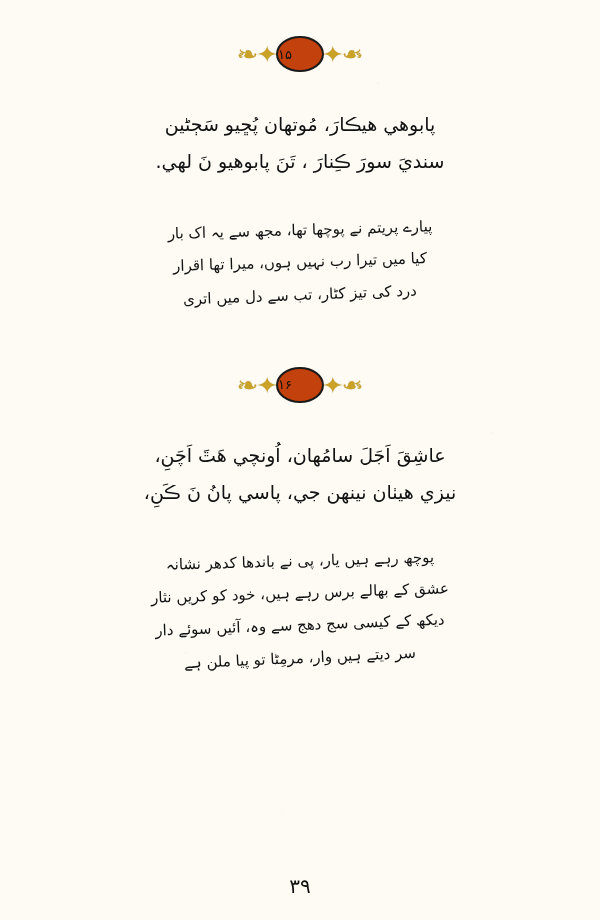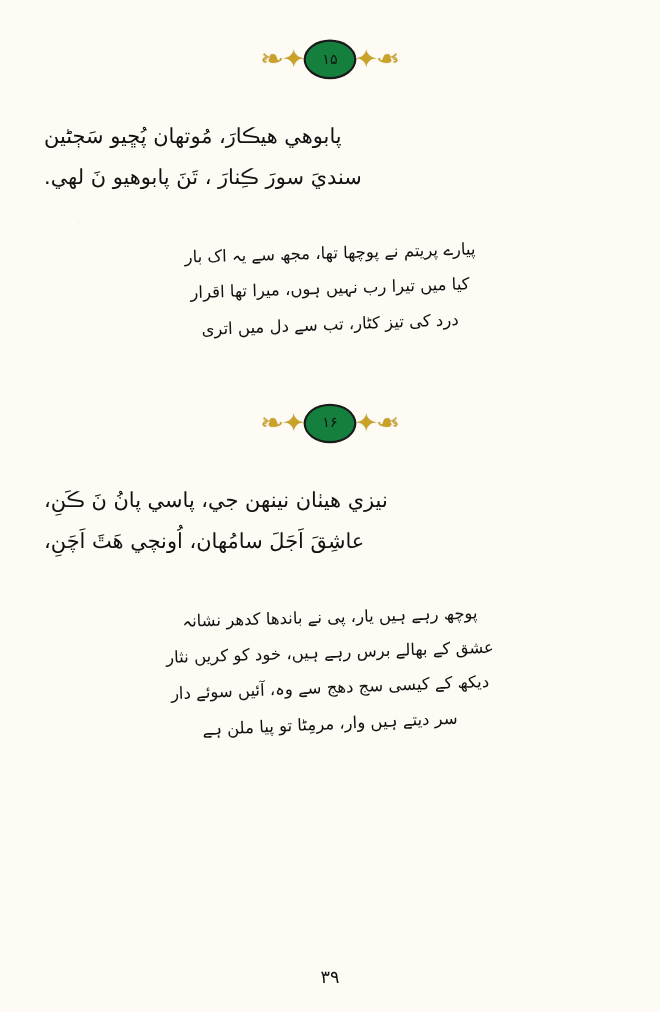--- a/index.html
+++ b/index.html
@@ -62,37 +62,36 @@
   }
   .medallion {
     position: absolute;
     left: 50%;
     top: 50%;
     transform: translate(-50%, -50%);
     width: 44px;
     height: 32px;
     border: 2px solid #1a1a1a;
     border-radius: 50% / 50%;
-    background: #15803d;
+    background: #c2410c;
     display: flex;
     align-items: center;
-    justify-content: center;
   }
   .medallion .num {
     font-family: "DejaVu Sans", sans-serif;
     font-size: 13px;
     color: #111;
     line-height: 1;
     direction: rtl;
   }
 
   
   .sindhi-block {
     direction: rtl;
-    text-align: left;
+    text-align: center;
     margin: 26px 0 0 0;
     color: #111;
     font-family: "DejaVu Sans", sans-serif;
   }
   .sindhi-line {
     font-size: 19px;
     line-height: 1.95;
     letter-spacing: 1px;
     white-space: nowrap;
   }
@@ -115,21 +114,21 @@
   .urdu-block.slanted .urdu-line:nth-child(4) { transform: rotate(-2.6deg); }
 
   .stanza { margin-bottom: 6px; }
 
   .folio {
     position: absolute;
     bottom: 22px;
     left: 0;
     right: 0;
     text-align: center;
-    font-size: 16px;
+    font-size: 20px;
     color: #111;
     direction: rtl;
   }
 </style>
 </head>
 <body>
 
 <div class="paper-grain"></div>
 
 <div class="page">
@@ -168,22 +167,22 @@
       </div>
       <div class="flourish right">
         <span class="swirl">❧✦</span>
       </div>
       <div class="medallion">
         <span class="num">۱۶</span>
       </div>
     </div>
 
     <div class="sindhi-block">
+      <div class="sindhi-line">عاشِقَ اَجَلَ سامُهان، اُونچي هَٿَ اَچَنِ،</div>
       <div class="sindhi-line">نيزي هيٺان نينهن جي، پاسي پانُ نَ ڪَنِ،</div>
-      <div class="sindhi-line">عاشِقَ اَجَلَ سامُهان، اُونچي هَٿَ اَچَنِ،</div>
     </div>
 
     <div class="urdu-block slanted" style="margin-top:34px;">
       <div class="urdu-line">پوچھ رہے ہیں یار، پی نے باندھا کدھر نشانہ</div>
       <div class="urdu-line">عشق کے بھالے برس رہے ہیں، خود کو کریں نثار</div>
       <div class="urdu-line">دیکھ کے کیسی سج دھج سے وہ، آئیں سوئے دار</div>
       <div class="urdu-line">سر دیتے ہیں وار، مرمِٹا تو پیا ملن ہے</div>
     </div>
   </div>
 

